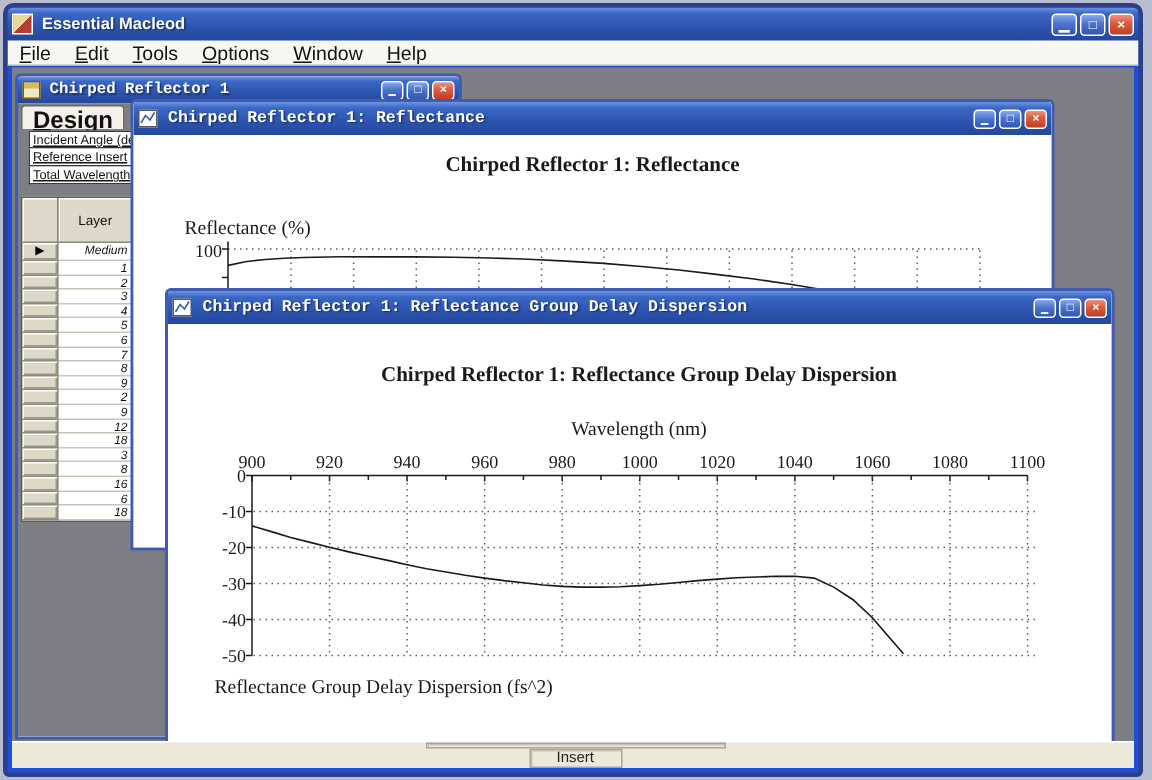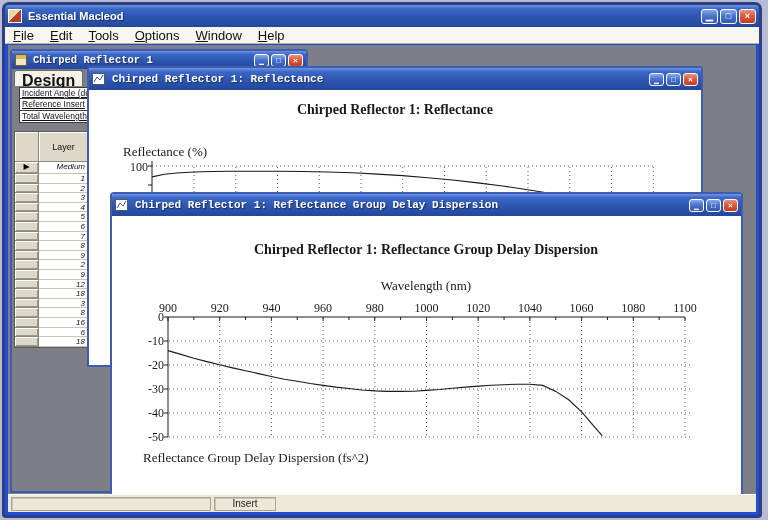--- a/index.html
+++ b/index.html
@@ -53,21 +53,21 @@
     box-shadow:inset 1px 1px 0 #fff;display:flex;align-items:center;justify-content:center;}
   .thead .hc1{width:24px;flex:none;}
   .thead .hc2{width:50px;flex:none;}
   .thead .hc3{flex:1;border-right:none;}
   .marker{font-size:8px;line-height:9px;text-align:center;color:#000;}
   
   .chart-body{position:absolute;left:0;right:0;top:22px;bottom:0;background:#fff;}
   svg text{font-family:"Liberation Serif",serif;fill:#1a1a1a;}
   
   .statusbar{position:absolute;left:3px;right:3px;bottom:3px;height:18px;background:#ece9d8;
-    border-top:1px solid #fff;display:flex;align-items:center;font-size:10px;color:#222;}
+    border-top:1px solid #fff;display:flex;align-items:center;font-size:10px;color:#222;flex-direction:column;}
   .spanel{height:14px;margin-left:3px;border:1px solid #a9a698;box-shadow:inset 1px 1px 0 #c9c6b6;
     background:#ece9d8;display:flex;align-items:center;justify-content:center;}
   .spanel.p1{width:200px;}
   .spanel.p2{width:62px;}
 </style>
 </head>
 <body>
 
 <div class="main-window">
   <div class="titlebar">

